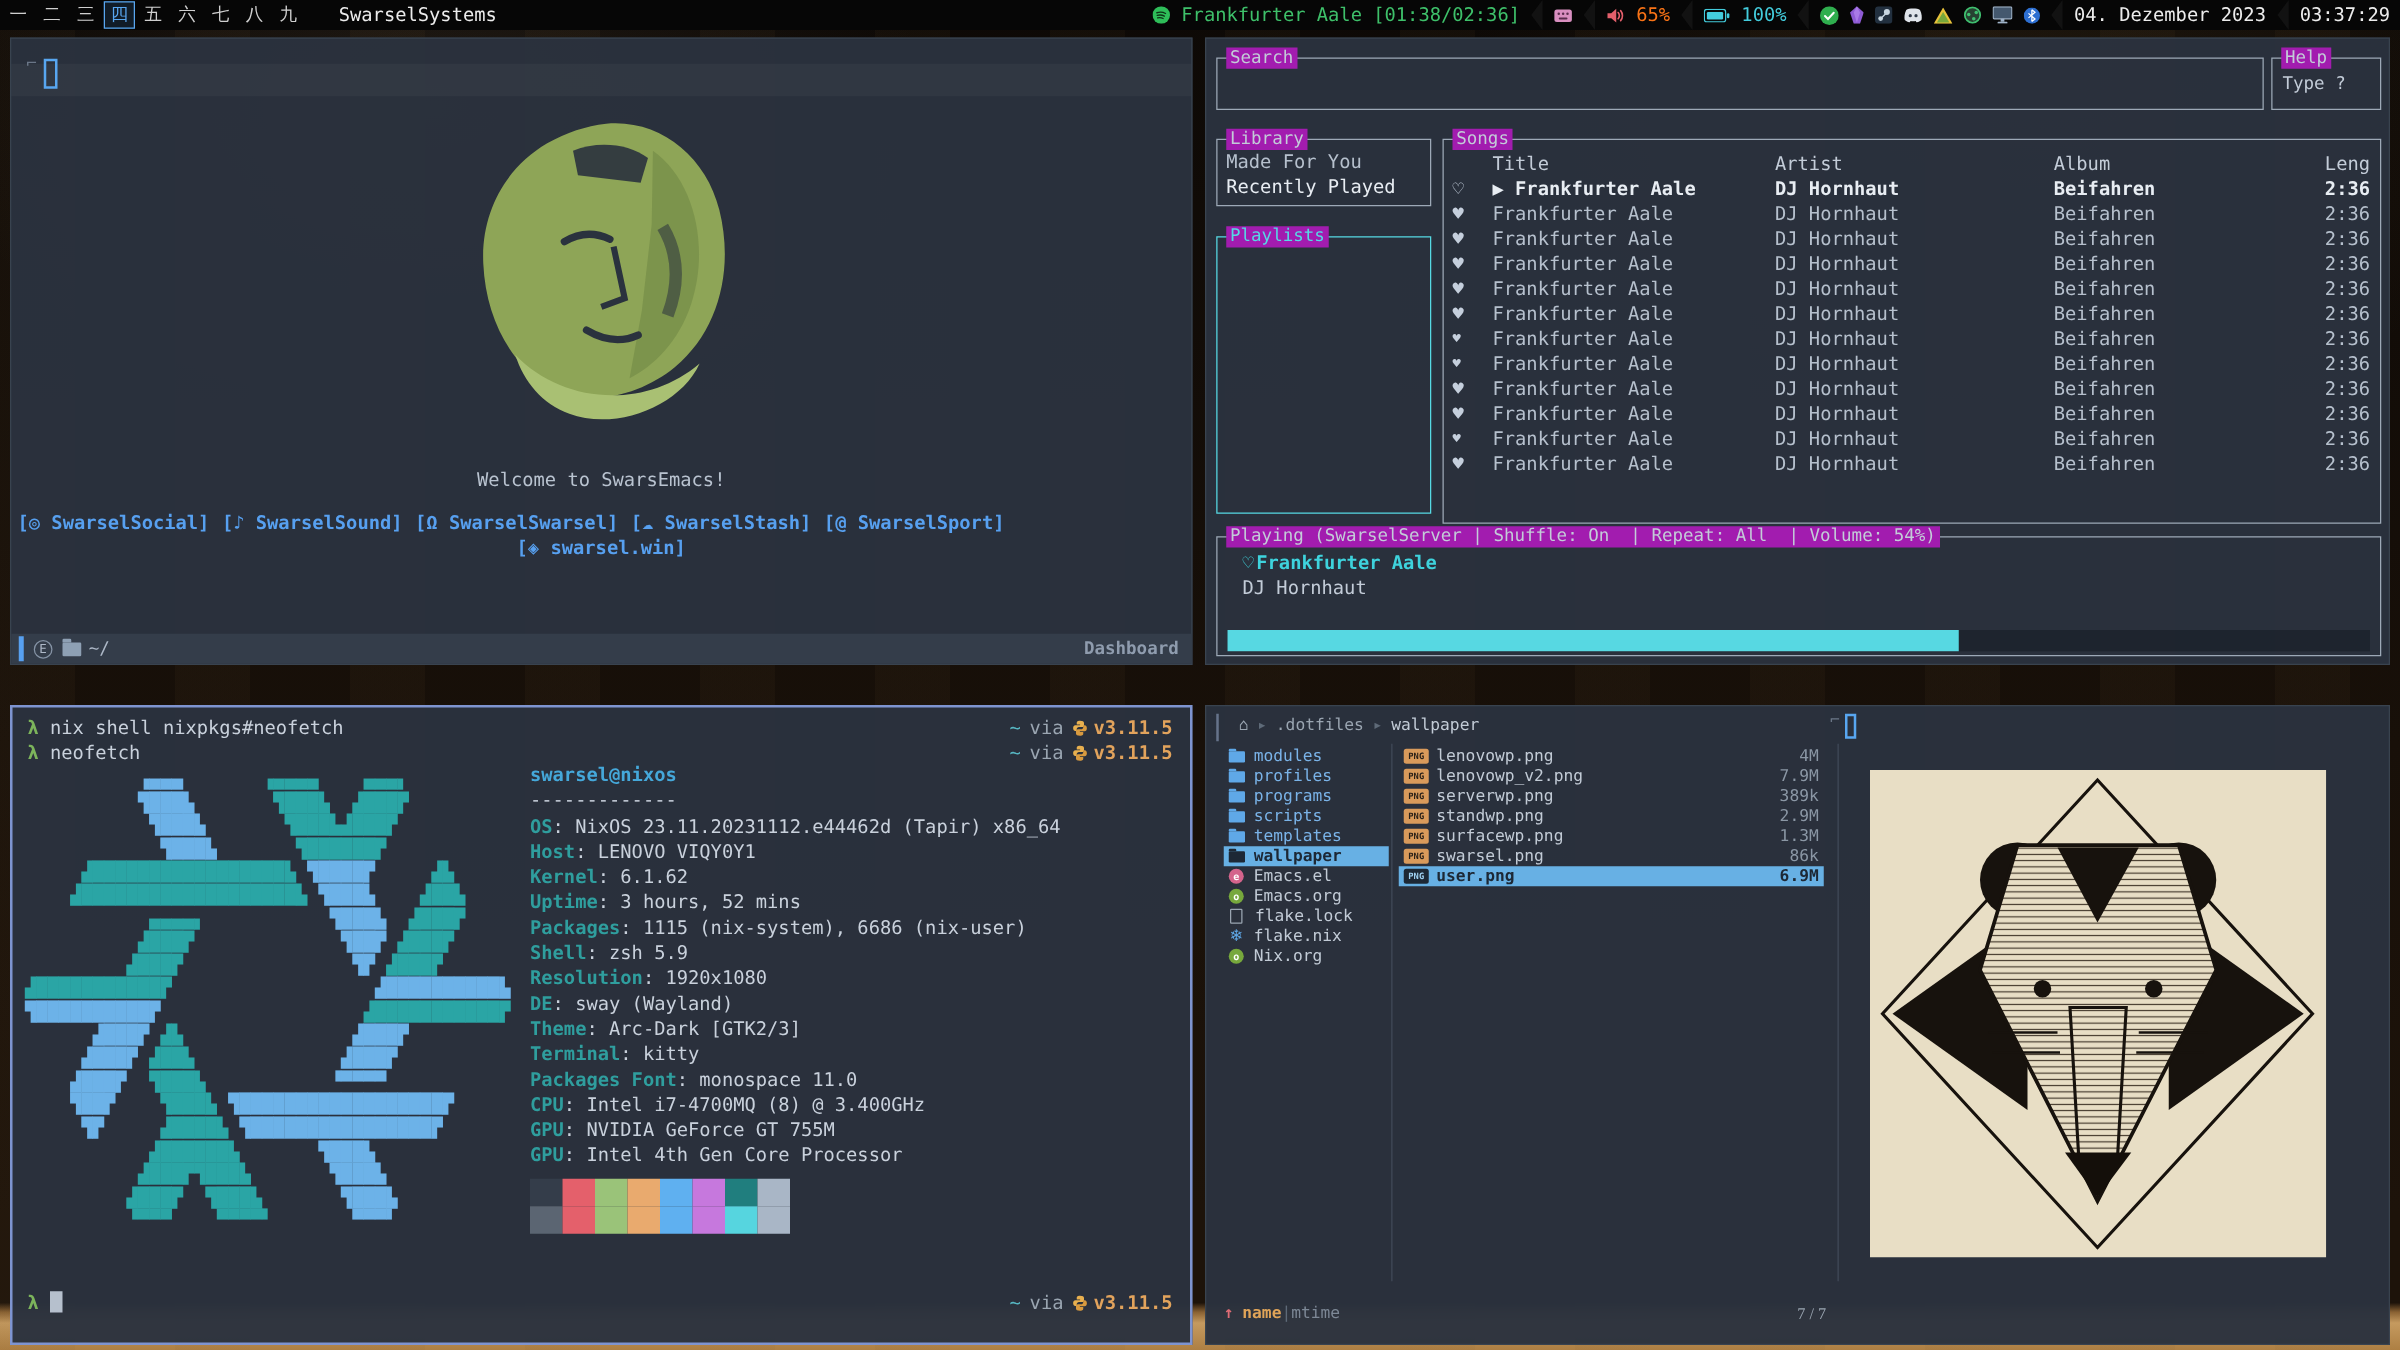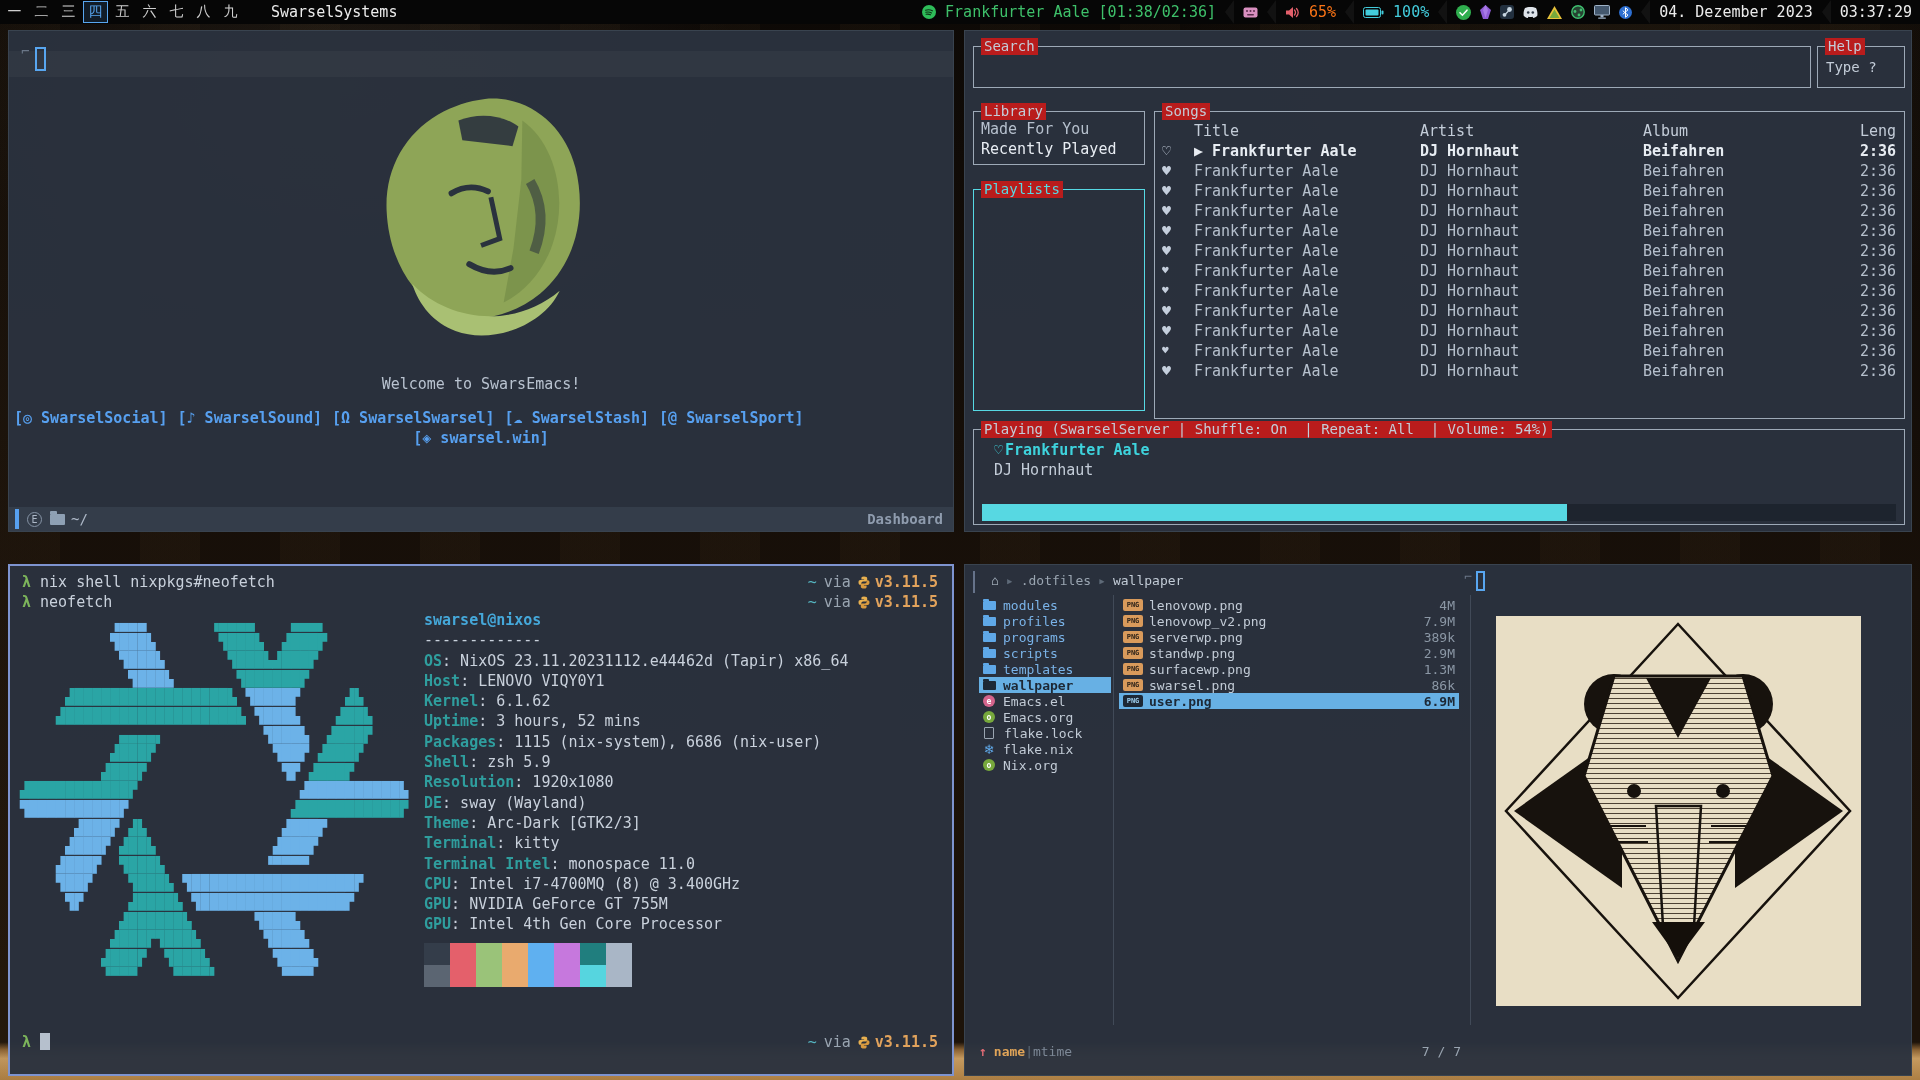--- a/index.html
+++ b/index.html
@@ -54,21 +54,21 @@
   .ml-circ{ width:15px; height:15px; border:1.5px solid #8593a5; border-radius:50%; font-size:10px;
             display:inline-flex; align-items:center; justify-content:center; margin-right:8px; color:#aeb9c8;}
   .folder-ico{ position:relative; width:15px; height:11px; background:#8ea0b4; border-radius:1px; margin-right:6px; }
   .folder-ico:before{ content:""; position:absolute; left:0; top:-3px; width:7px; height:3px; background:#8ea0b4; border-radius:1px 1px 0 0; }
   .ml-buffer{ margin-left:auto; margin-right:10px; font-weight:bold; color:#8f9cae; }
 
   
   #music{ left:964px; top:30px; width:948px; height:502px; color:#b6c0cd; font-size:15px; }
   .tui-box{ position:absolute; border:1px solid rgba(186,200,214,.8); }
   .tui-box.cyan{ border-color:#56d9e4; }
-  .tui-label{ position:absolute; top:-9px; left:7px; background:#b91c1c; padding:0 3px; font-size:14px; color:#c3ccd8; line-height:17px; white-space:pre;}
+  .tui-label{ position:absolute; top:-9px; left:7px; background:#a21caf; padding:0 3px; font-size:14px; color:#c3ccd8; line-height:17px; white-space:pre;}
   .tui-box.cyan > .tui-label{ color:#56d9e4; }
   #search-box{ left:8px; top:15px; width:838px; height:42px; }
   #help-box{ left:852px; top:15px; width:88px; height:42px; }
   #help-box .tui-body{ padding:12px 0 0 8px; font-size:14px; color:#c3ccd8;}
   #library-box{ left:8px; top:80px; width:172px; height:54px; padding:7px 0 0 7px; }
   #playlists-box{ left:8px; top:158px; width:172px; height:222px; padding:13px 0 0 7px; }
   .list-item{ display:block; height:20px; line-height:20px; color:#b6c0cd; }
   .list-item.bold{ font-weight:normal; color:#e8edf3; }
   .list-item.selected{ font-weight:bold; color:#3ed3dd; }
   #songs-box{ left:189px; top:80px; width:751px; height:308px; padding-top:9px; }
@@ -131,21 +131,21 @@
   .f-row.sel .badge{ background:#1d2835; color:#9fd0f0; }
   .circ-ico{ width:12px; height:12px; border-radius:50%; font-size:8px; color:#fff; display:inline-flex;
              align-items:center; justify-content:center; margin-right:8px; flex:none; font-weight:bold;}
   .doc-ico{ width:10px; height:12px; border:1px solid #9aa5b1; border-radius:1px; margin:0 10px 0 1px; flex:none; position:relative;}
   .glyph-ico{ width:12px; margin-right:8px; flex:none; text-align:center; font-family:"DejaVu Sans",sans-serif;}
   .fm-status{ position:absolute; left:14px; bottom:16px; width:482px; display:flex; }
   .fm-status .arrow{ color:#e06c75; margin-right:7px; font-weight:bold;}
   .fm-status .skey{ color:#e0a458; font-weight:bold; }
   .fm-status .sbar{ color:#5e6a78; }
   .fm-status .salt{ color:#7d8896; }
-  .fm-status .pos{ margin-left:auto; color:#9aa5b1; }
+  .fm-status .pos{ margin-left:auto; color:#9aa5b1;font-family:Liberation Serif, serif; }
   .preview{ position:absolute; left:531px; top:51px; }
 </style>
 </head>
 <body>
 
 <div class="screen">
 
   <div class="topbar">
     <div id="ws-wrap" style="display:flex;">
         <div class="ws">一</div>
@@ -453,21 +453,21 @@
         <div><span class="nf-label">OS</span>: NixOS 23.11.20231112.e44462d (Tapir) x86_64</div>
         <div><span class="nf-label">Host</span>: LENOVO VIQY0Y1</div>
         <div><span class="nf-label">Kernel</span>: 6.1.62</div>
         <div><span class="nf-label">Uptime</span>: 3 hours, 52 mins</div>
         <div><span class="nf-label">Packages</span>: 1115 (nix-system), 6686 (nix-user)</div>
         <div><span class="nf-label">Shell</span>: zsh 5.9</div>
         <div><span class="nf-label">Resolution</span>: 1920x1080</div>
         <div><span class="nf-label">DE</span>: sway (Wayland)</div>
         <div><span class="nf-label">Theme</span>: Arc-Dark [GTK2/3]</div>
         <div><span class="nf-label">Terminal</span>: kitty</div>
-        <div><span class="nf-label">Terminal Intel</span>: monospace 11.0</div>
+        <div><span class="nf-label">Packages Font</span>: monospace 11.0</div>
         <div><span class="nf-label">CPU</span>: Intel i7-4700MQ (8) @ 3.400GHz</div>
         <div><span class="nf-label">GPU</span>: NVIDIA GeForce GT 755M</div>
         <div><span class="nf-label">GPU</span>: Intel 4th Gen Core Processor</div>
         <div class="palette">
           <div class="prow">
             <span class="pblock" style="background: rgb(52, 61, 74);"></span>
             <span class="pblock" style="background: rgb(228, 96, 107);"></span>
             <span class="pblock" style="background: rgb(154, 195, 121);"></span>
             <span class="pblock" style="background: rgb(233, 170, 110);"></span>
             <span class="pblock" style="background: rgb(95, 176, 240);"></span>

